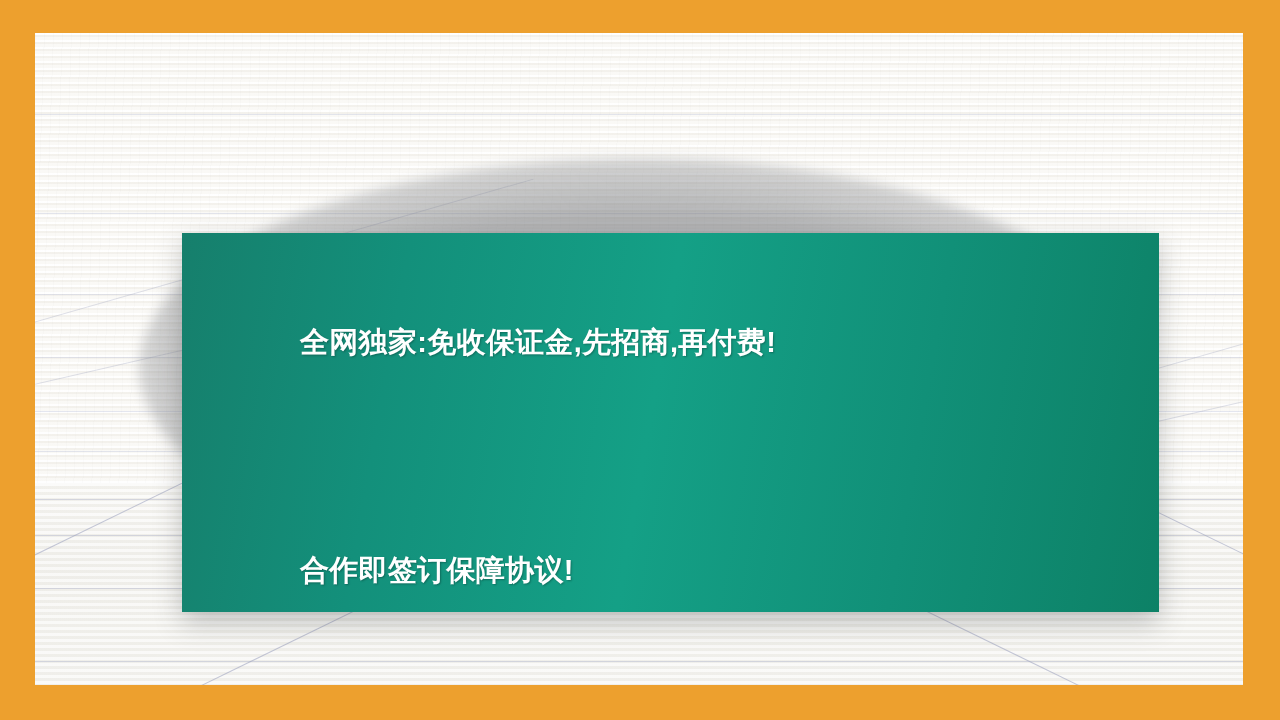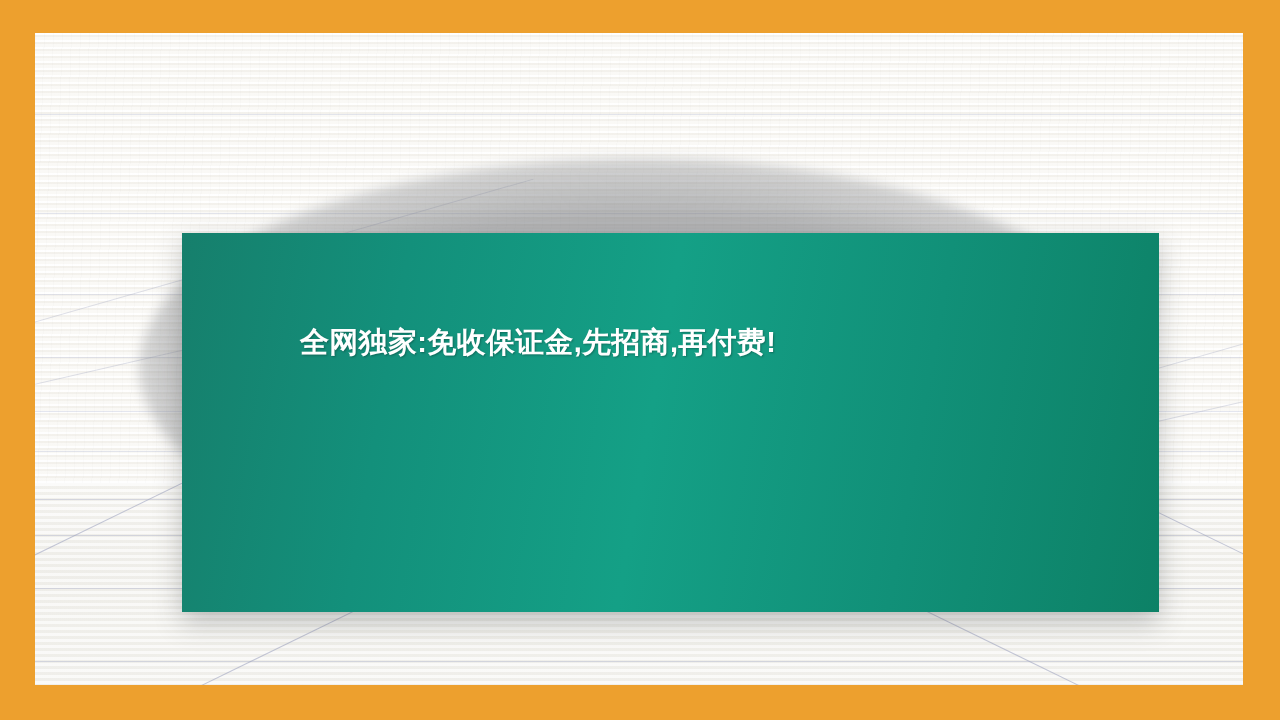--- a/index.html
+++ b/index.html
@@ -176,20 +176,21 @@
       <div class="persp" style="left:1238px; top:86px;  width:760px; transform:rotate(206deg);"></div>
       <div class="persp" style="left:1058px; top:210px; width:760px; transform:rotate(206deg);"></div>
     </div>
 
     <div id="ellipse-shadow"></div>
 
     <div id="panel">
       <div id="panel-text">
         <span class="ln">全网独家:免收保证金,先招商,再付费!</span>
         <span class="ln blank"></span>
+        <span class="ln">合作即签订保障协议!</span>
         
         
         
         
         
       </div>
     </div>
 
   </div>
 </div>

